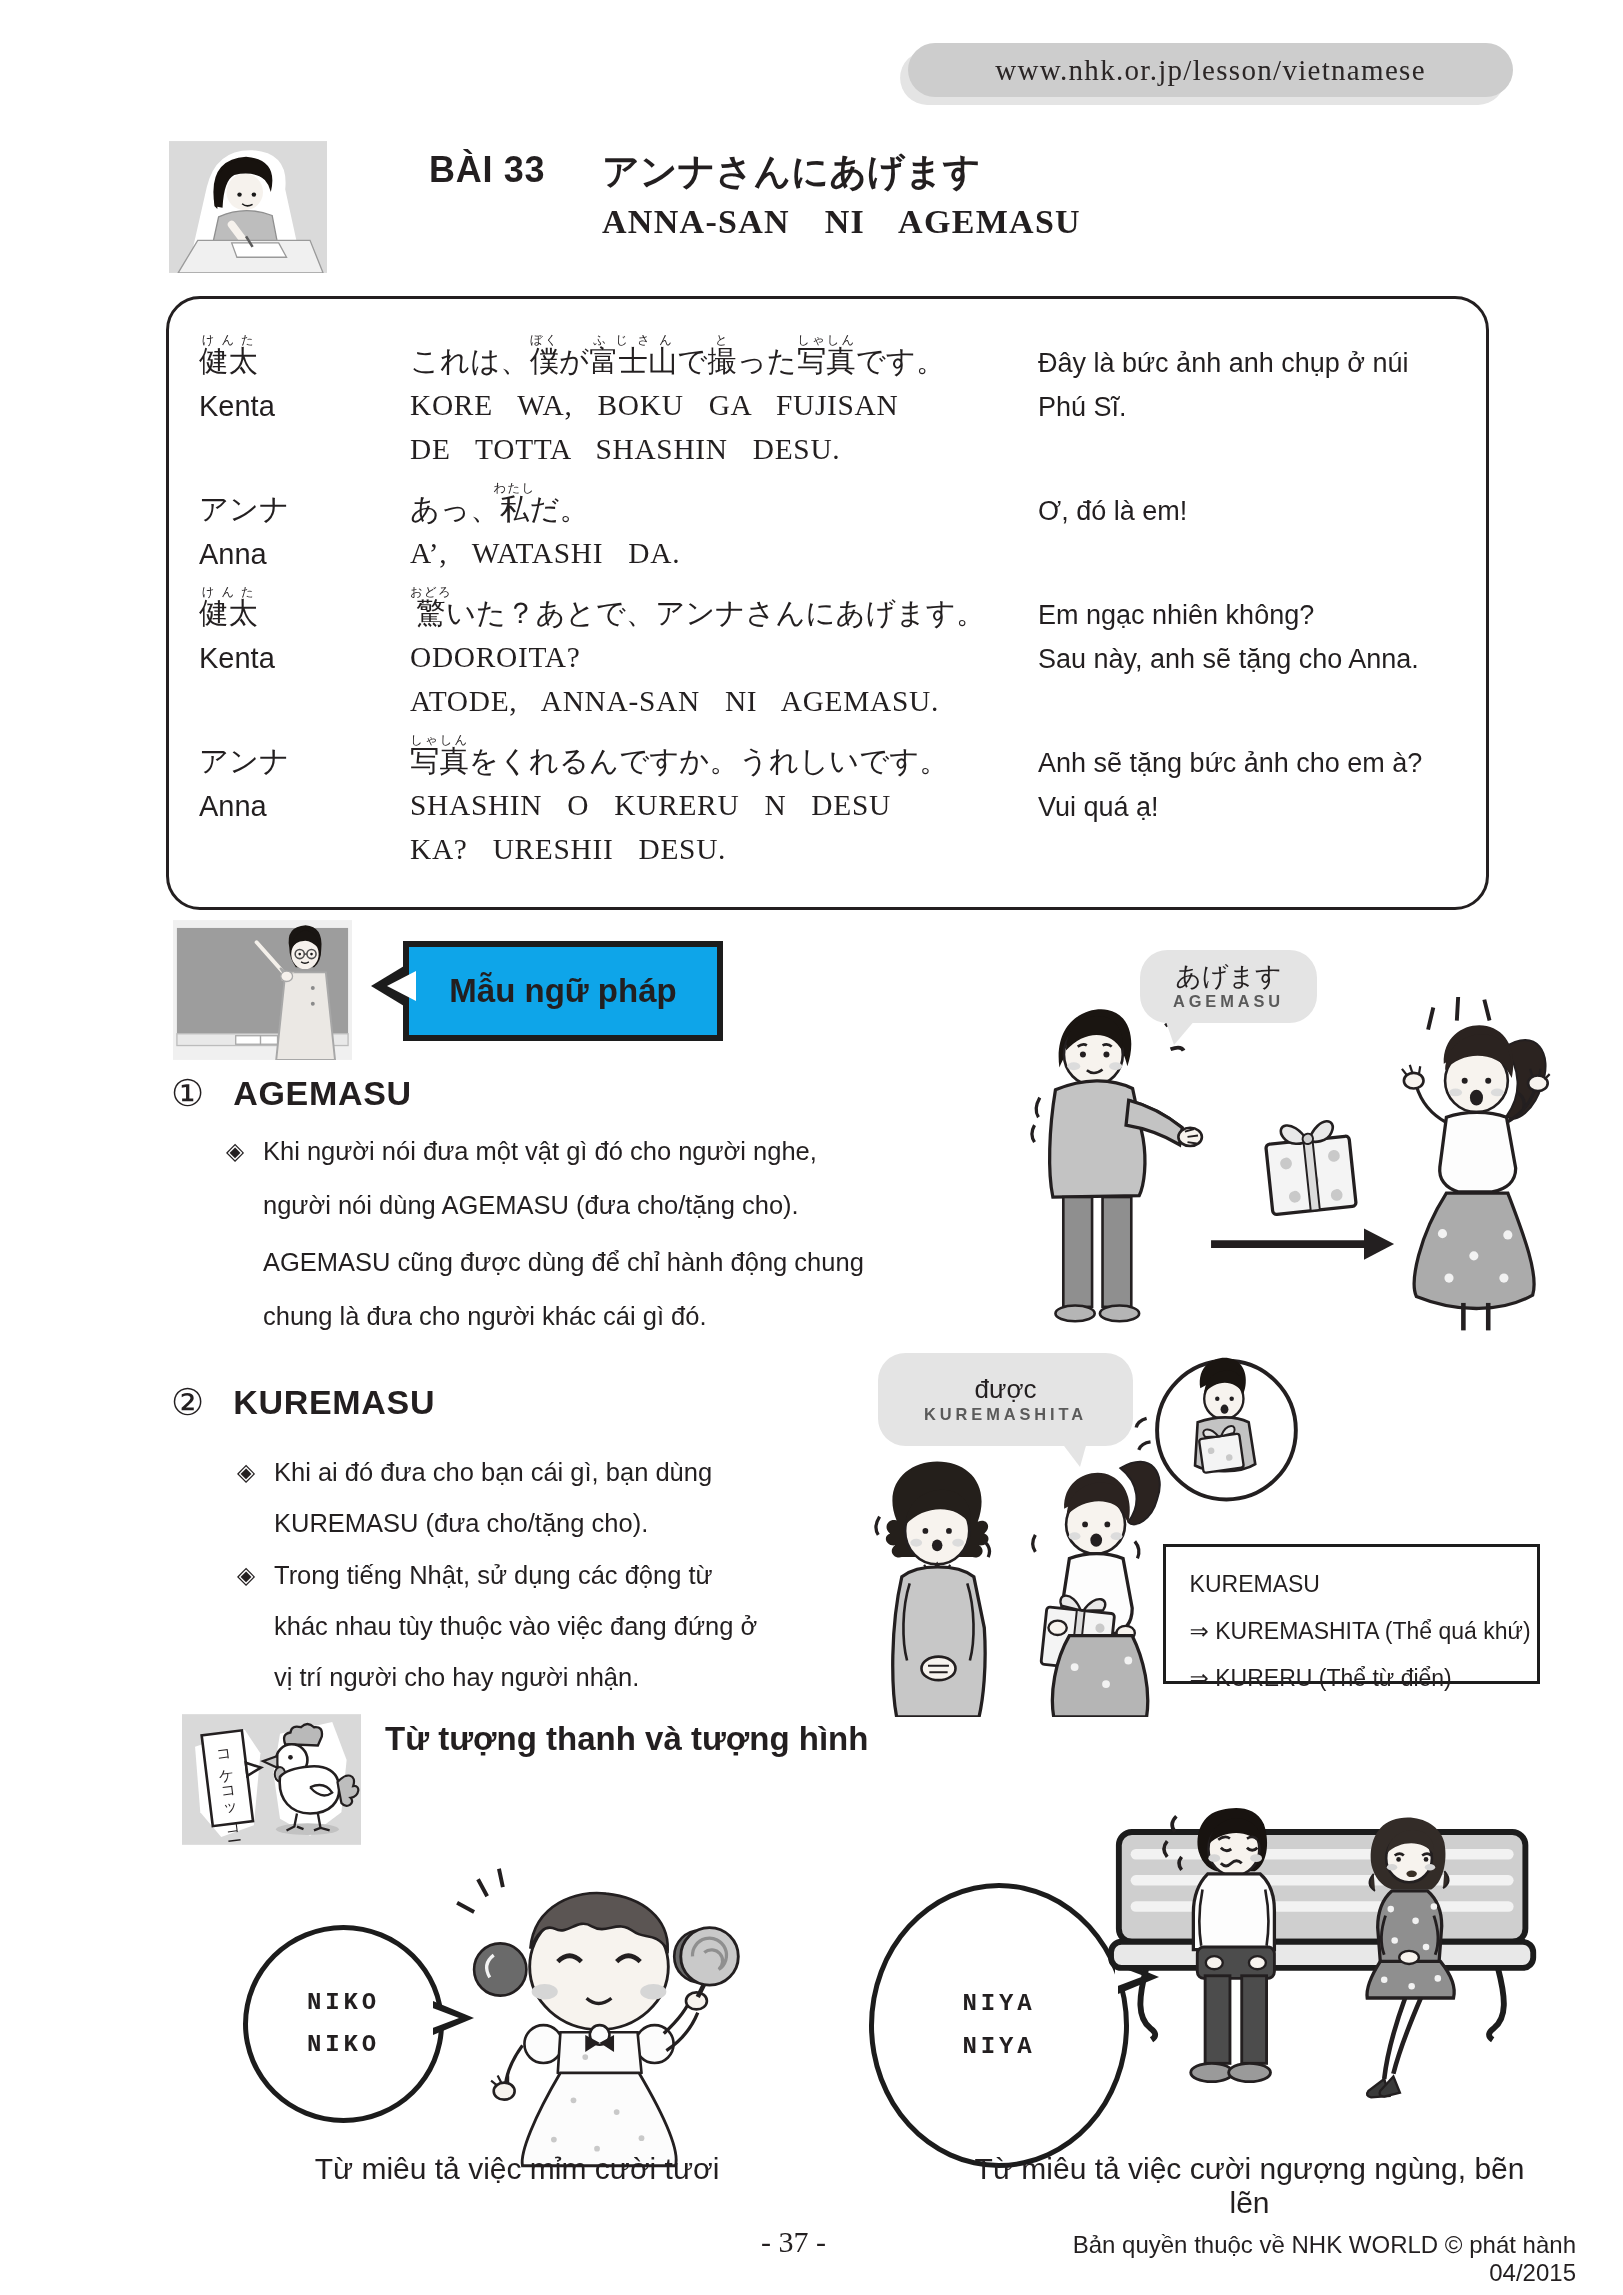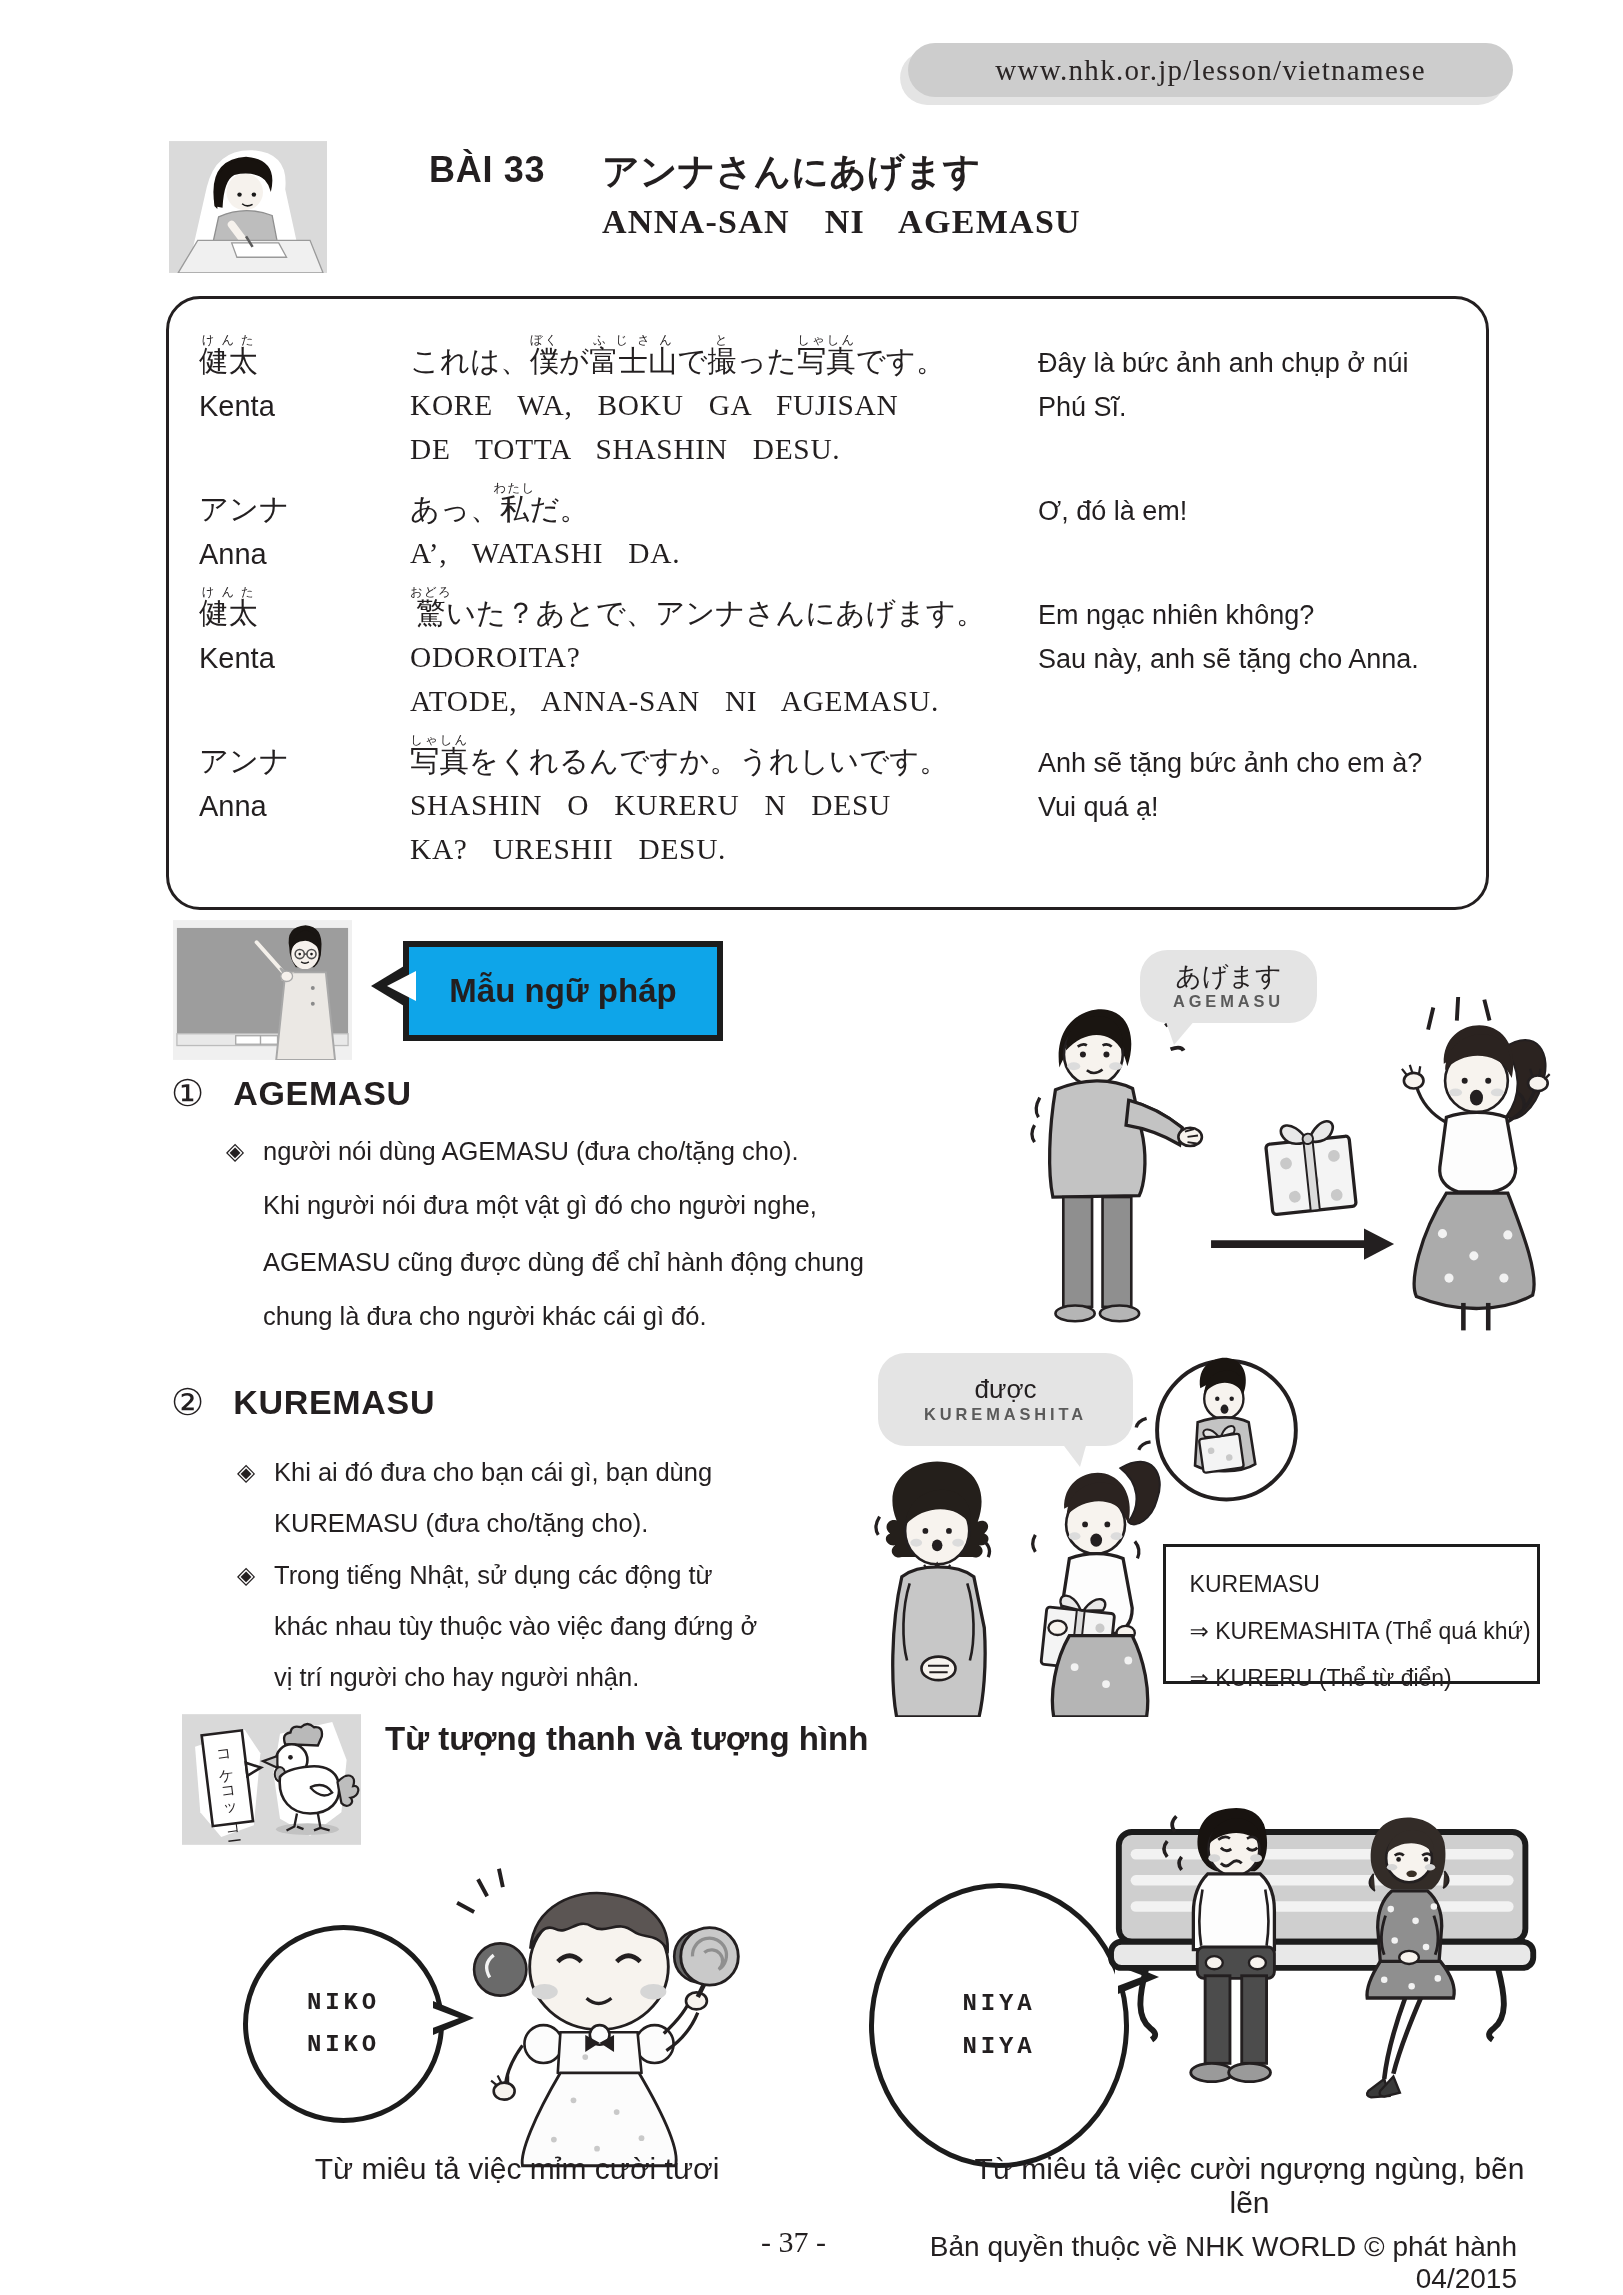--- a/index.html
+++ b/index.html
@@ -106,21 +106,21 @@
   .kuremashita-bubble{left:878px;top:1353px;width:255px;height:93px;}
   .kuremashita-bubble .gb-tail{position:absolute;right:46px;bottom:-21px;width:0;height:0;
     border-left:19.6px solid transparent;border-right:7.9px solid transparent;border-top:25px solid #e4e4e4;}
 
   .agemasu-illu{left:957px;top:929px;width:597px;height:404px;}
   .kuremashita-illu{left:839px;top:1320px;width:466px;height:397px;}
 
   
   .footer-page{left:738px;top:2225px;width:111px;text-align:center;
     font-family:"Liberation Serif",serif;font-size:30px;}
-  .footer-copy{left:928px;top:2231px;width:589px;text-align:right;font-size:28px;}
+  .footer-copy{left:987px;top:2231px;width:589px;text-align:right;font-size:24px;}
   svg text{font-family:"Liberation Sans",sans-serif;}
 </style>
 </head>
 <body>
 
 <div class="abs header-pill">
   <span>www.nhk.or.jp/lesson/vietnamese</span>
 </div>
 
 <div class="abs title-illu">
@@ -227,22 +227,22 @@
   <span>Mẫu ngữ pháp</span>
 </div>
 
 <div class="abs sec-head" style="left:171px;top:1072px;">
   <span class="sec-num">①</span>
   <span class="sec-title">AGEMASU</span>
 </div>
 <div class="abs bullets" style="left:226px;top:1124px;width:739px;">
   <div class="bullet-group">
     <span class="bullet-mark">◈</span>
+    <div>Khi người nói đưa một vật gì đó cho người nghe,</div>
     <div>người nói dùng AGEMASU (đưa cho/tặng cho).</div>
-    <div>Khi người nói đưa một vật gì đó cho người nghe,</div>
   </div>
 </div>
 <div class="abs bullets" style="left:226px;top:1235px;width:739px;">
   <div class="bullet-group">
     <div>AGEMASU cũng được dùng để chỉ hành động chung</div>
     <div>chung là đưa cho người khác cái gì đó.</div>
   </div>
 </div>
 
 <div class="abs agemasu-illu">

